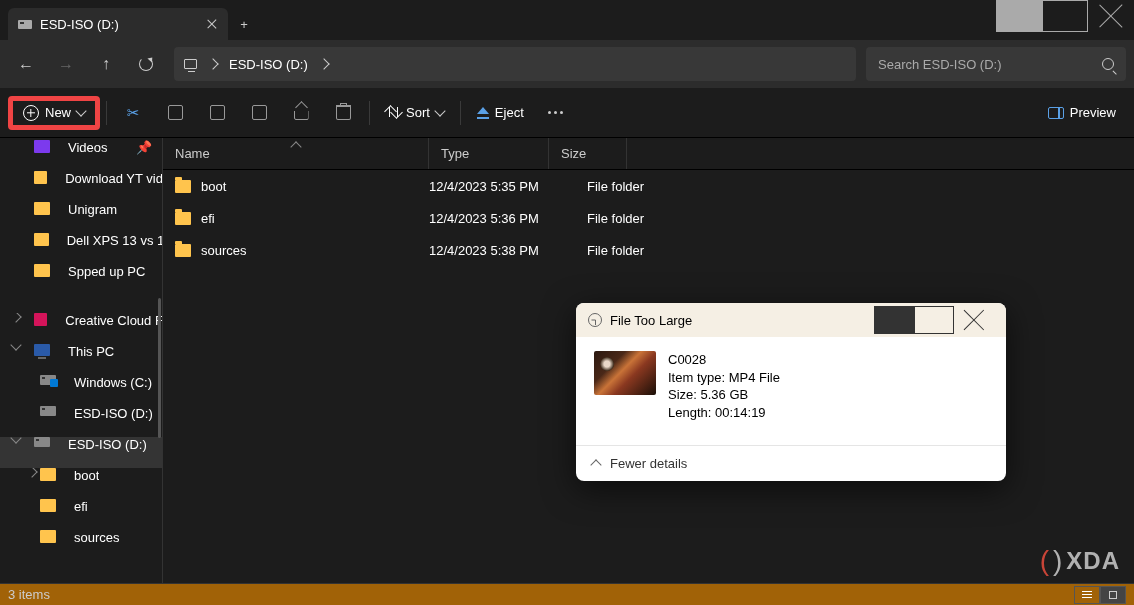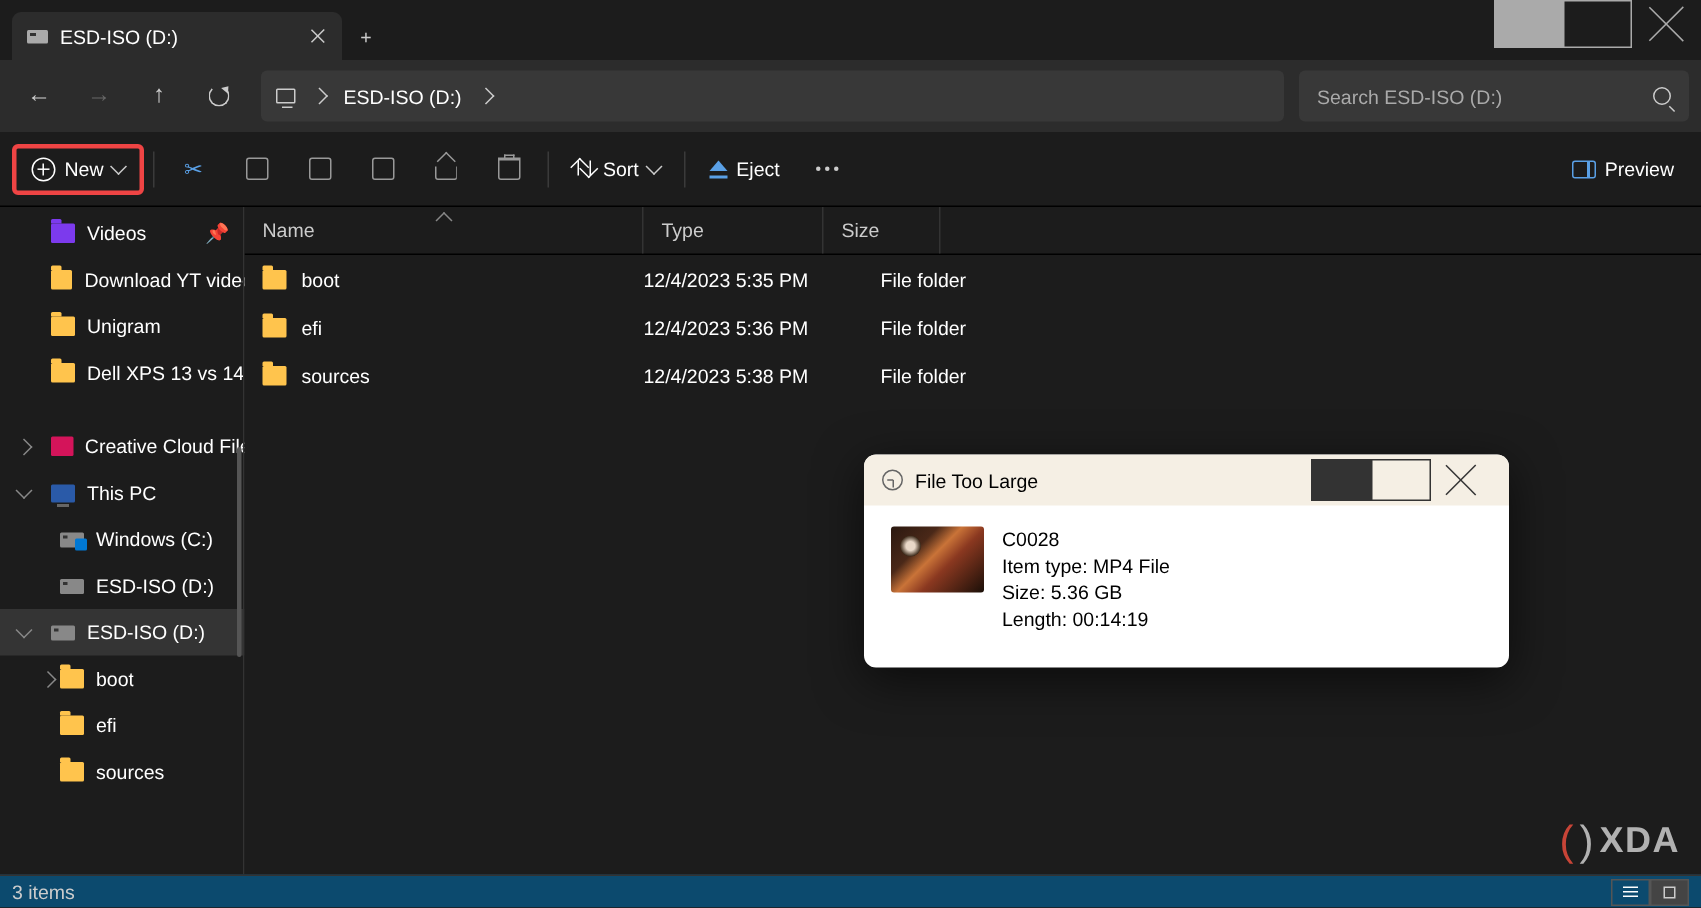--- a/index.html
+++ b/index.html
@@ -18,21 +18,21 @@
 .navbtn.dis{color:#666}
 .addrbar{flex:1;height:34px;background:#383838;border-radius:4px;display:flex;align-items:center;padding:0 10px;gap:12px;margin:0 6px}
 .searchbar{width:260px;height:34px;background:#383838;border-radius:4px;display:flex;align-items:center;padding:0 12px;gap:10px}
 .searchbar input{background:transparent;border:0;outline:0;color:#fff;flex:1}
 .searchbar input::placeholder{color:#aaa}
 .toolbar{height:50px;background:#1c1c1c;display:flex;align-items:center;padding:0 8px;gap:2px;border-bottom:1px solid #000}
 .tbtn{height:34px;padding:0 10px;display:flex;align-items:center;gap:6px;color:#fff;border-radius:4px;cursor:pointer}
 .tbtn.icon{width:40px;justify-content:center;padding:0;color:#999}
 .tbtn.icon.blue{color:#5aa0e6}
 .tsep{width:1px;height:24px;background:#3a3a3a;margin:0 4px}
-.newbtn{border:3px solid #ef4444}
+.newbtn{border:5px solid #ef4444}
 .circle-plus{width:16px;height:16px;border:1.4px solid #fff;border-radius:50%;position:relative}
 .circle-plus::before,.circle-plus::after{content:"";position:absolute;background:#fff}
 .circle-plus::before{left:3px;right:3px;top:50%;height:1.4px;transform:translateY(-50%)}
 .circle-plus::after{top:3px;bottom:3px;left:50%;width:1.4px;transform:translateX(-50%)}
 .chev{width:8px;height:8px;border-right:1.4px solid #ccc;border-bottom:1.4px solid #ccc;transform:rotate(45deg);margin-top:-3px}
 .chev.r{transform:rotate(-45deg);margin-top:0}
 .chev.u{transform:rotate(-135deg);margin-top:3px}
 .sort-ic{position:relative;width:14px;height:14px}
 .sort-ic::before{content:"";position:absolute;left:3px;top:1px;width:1.4px;height:10px;background:#fff}
 .sort-ic::after{content:"";position:absolute;left:0;top:1px;width:8px;height:8px;border-left:1.4px solid #fff;border-top:1.4px solid #fff;transform:rotate(45deg)}
@@ -45,21 +45,21 @@
 .eject-ic::after{content:"";position:absolute;left:0;bottom:0;width:12px;height:2px;background:#5aa0e6}
 .dots{display:flex;gap:3px}
 .dots div{width:3px;height:3px;border-radius:50%;background:#ccc}
 .preview-ic{width:16px;height:12px;border:1.4px solid #5aa0e6;border-radius:2px;position:relative}
 .preview-ic::before{content:"";position:absolute;right:3px;top:0;bottom:0;width:1.4px;background:#5aa0e6}
 .spacer{flex:1}
 .body{display:flex;height:calc(605px - 40px - 48px - 50px - 22px)}
 .sidebar{width:163px;overflow:hidden;padding-top:2px;position:relative}
 .sidebar::after{content:"";position:absolute;right:0;top:0;bottom:0;width:1px;background:#333}
 .sb-scroll{position:absolute;right:2px;top:160px;width:3px;height:140px;background:#555;border-radius:2px}
-.sb-item{height:31px;display:flex;align-items:center;padding-left:34px;gap:8px;cursor:pointer;white-space:nowrap;overflow:hidden;position:relative}
+.sb-item{height:31px;display:flex;padding-left:34px;gap:18px;cursor:pointer;white-space:nowrap;overflow:hidden;position:relative}
 .sb-item.d1{padding-left:34px}
 .sb-item.d2{padding-left:40px}
 .sb-item.sel{background:#343434}
 .sb-item .exp{position:absolute;left:6px;width:20px;display:flex;justify-content:center}
 .sb-item.d2 .exp{left:22px}
 .sb-gap{height:18px}
 .fic{width:16px;height:13px;background:#ffc44d;border-radius:1px;position:relative}
 .fic::before{content:"";position:absolute;left:0;top:-3px;width:7px;height:3px;background:#ffc44d;border-radius:1px 1px 0 0}
 .fic.vid{background:#7c3aed}
 .fic.vid::before{background:#7c3aed}
@@ -77,21 +77,21 @@
 .col .sortc{position:absolute;left:50%;top:2px;transform:translateX(-50%)}
 .c-name{width:266px}
 .c-date{width:148px}
 .c-type{width:120px}
 .c-size{width:78px}
 .row{height:32px;display:flex;align-items:center;padding-left:12px;gap:10px;cursor:pointer}
 .cell-name{width:244px;display:flex;align-items:center;gap:10px}
 .cell-date{width:148px}
 .cell-type{width:120px}
 .cell-size{width:78px}
-.status{position:absolute;bottom:0;left:0;right:0;height:22px;background:#0c4a6e;border-top:1px solid #333;display:flex;align-items:center;padding:0 8px;color:#ccc}
+.status{position:absolute;bottom:0;left:0;right:0;height:22px;background:#a16207;border-top:1px solid #333;display:flex;align-items:center;padding:0 8px;color:#ccc}
 .status .viewbtns{margin-left:auto;display:flex;gap:0}
 .status .vbtn{width:26px;height:18px;border:1px solid #555;display:flex;align-items:center;justify-content:center;cursor:pointer}
 .status .vbtn.a{background:#444}
 .dialog{position:absolute;left:576px;top:303px;width:430px;background:#fff;color:#000;border-radius:8px;box-shadow:0 8px 32px rgba(0,0,0,.6);overflow:hidden}
 .dlg-title{height:34px;background:#f5efe4;display:flex;align-items:center;padding:1px 12px;gap:8px}
 .dlg-title .clock{width:14px;height:14px;border:1.3px solid #666;border-radius:50%;position:relative}
 .dlg-title .clock::before{content:"";position:absolute;left:50%;top:50%;width:1px;height:5px;background:#666;transform-origin:top;transform:rotate(0deg)}
 .dlg-title .clock::after{content:"";position:absolute;left:50%;top:50%;width:1px;height:4px;background:#666;transform-origin:top;transform:rotate(90deg)}
 .dlg-wc{margin-left:auto;display:flex}
 .dlg-wc div{width:40px;height:28px;display:flex;align-items:center;justify-content:center;cursor:pointer;color:#333}
@@ -246,20 +246,25 @@
         <div class="sb-item d1">
       <div class="fic"></div>
       <span class="lbl">Unigram</span>
 
     </div>
         <div class="sb-item d1">
       <div class="fic"></div>
       <span class="lbl">Dell XPS 13 vs 14</span>
 
     </div>
+        <div class="sb-item d1">
+      <div class="fic"></div>
+      <span class="lbl">Spped up PC</span>
+
+    </div>
       </div>
     <div class="sb-gap"></div>
     <div id="sb2">
         <div class="sb-item d1">
       <div class="exp">
             <div class="chev r" style="border-color:#888"></div>
           </div>
       <div class="cc-ic"></div>
       <span class="lbl">Creative Cloud Files</span>
     </div>
@@ -390,19 +395,23 @@
     <div class="dlg-file">
       <div class="thumb"></div>
       <div class="finfo">
         <div>C0028</div>
         <div>Item type: MP4 File</div>
         <div>Size: 5.36 GB</div>
         <div>Length: 00:14:19</div>
       </div>
     </div>
   </div>
+  <div class="dlg-foot">
+    <div class="chev u" style="border-color:#666"></div>
+    <span>Fewer details</span>
+  </div>
 </div>
 
 <div class="xda">
   <span class="br1">(</span>
     <span class="br2">)</span>
   <span class="txt">XDA</span>
 </div>
 
 </body></html>

